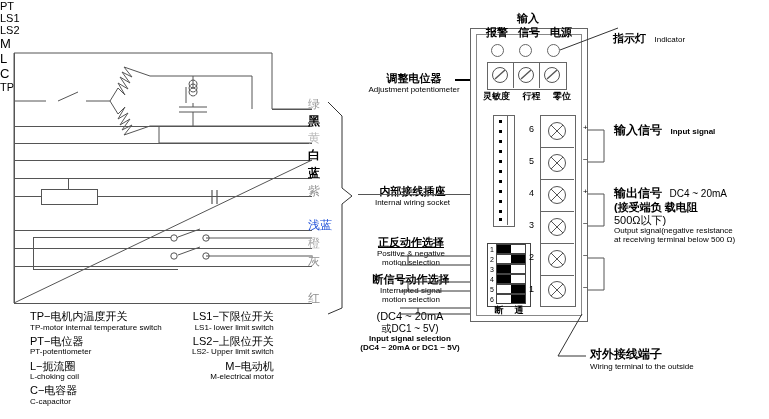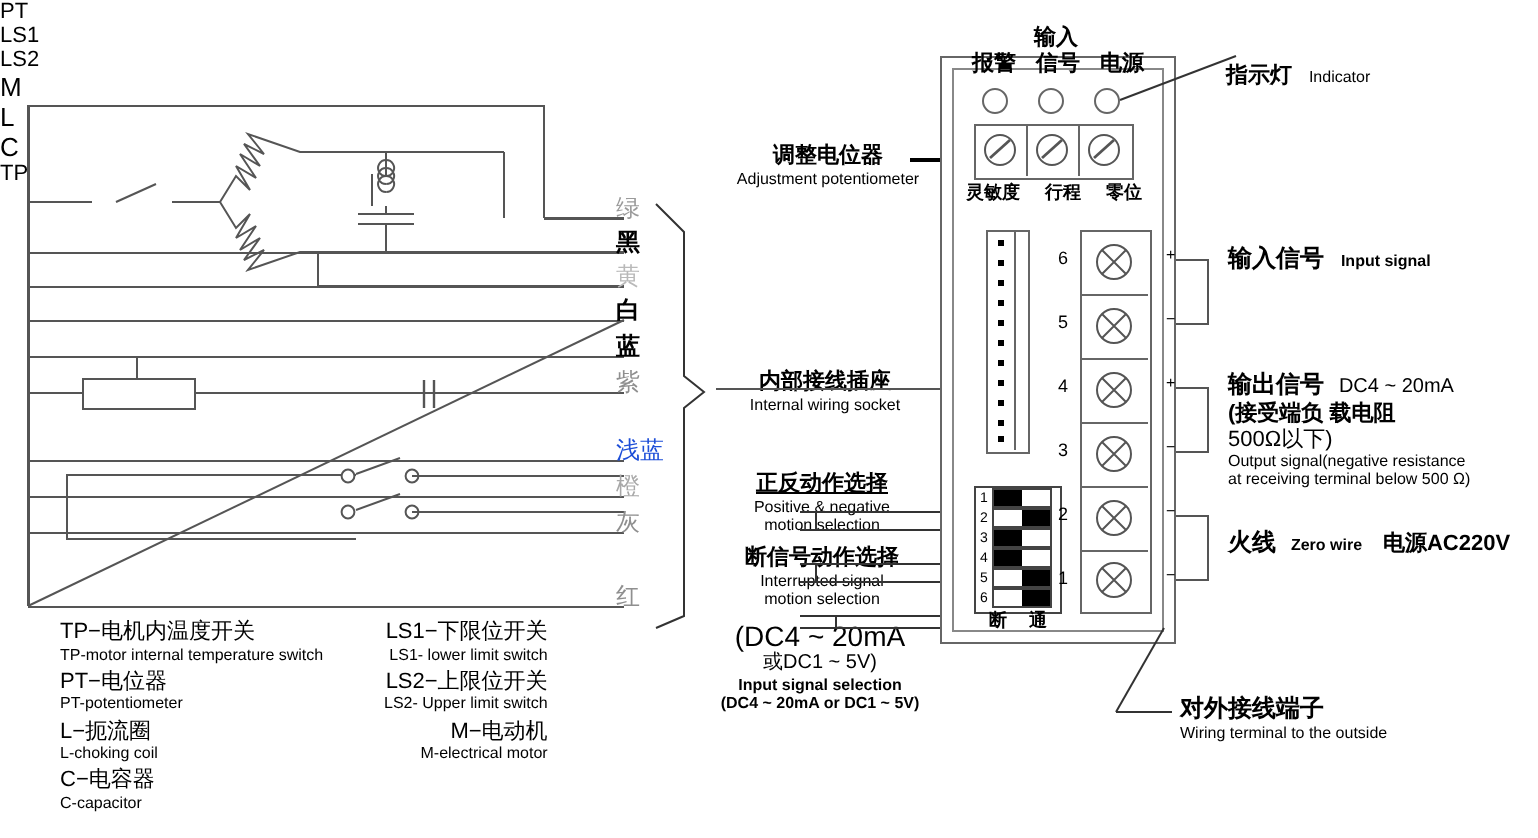--- a/index.html
+++ b/index.html
@@ -161,21 +161,21 @@
   <div class="en">motion selection</div>
 </div>
 
 <div class="abs ctr" style="left:352px;top:273px;width:118px;">
   <div class="cn" style="font-weight:bold;">断信号动作选择</div>
   <div class="en">Interrupted signal</div>
   <div class="en">motion selection</div>
 </div>
 
 <div class="abs ctr" style="left:348px;top:310px;width:124px;">
-  <div class="cn" style="font-size:14px;">(DC4 ~ 20mA</div>
+  <div class="cn" style="font-size:11px;">(DC4 ~ 20mA</div>
   <div class="cn" style="font-size:10px;">或DC1 ~ 5V)</div>
   <div class="enb">Input signal selection</div>
   <div class="enb">(DC4 ~ 20mA or DC1 ~ 5V)</div>
 </div>
 
 <svg style="left:400px;top:248px;width:90px;height:66px;">
   <g stroke="#333" stroke-width="1" fill="none">
     <path d="M0,8 L86,8"></path>
     <path d="M0,17 L86,17"></path>
     <path d="M0,34 L86,34"></path>
@@ -365,25 +365,20 @@
     <span class="cnb" style="font-size:12px;">输出信号</span>
     <span class="cn" style="font-size:10px;margin-left:3px;">DC4 ~ 20mA</span>
   </div>
   <div class="cn" style="font-size:11px;font-weight:bold;">(接受端负 载电阻</div>
   <div class="cn" style="font-size:11px;">500Ω以下)</div>
   <div class="en">Output signal(negative resistance</div>
   <div class="en">at receiving terminal below 500 Ω)</div>
 </div>
 
 <div class="abs" style="left:614px;top:262px;">
-  <div>
-    <span class="cnb" style="font-size:12px;">火线</span>
-    <span class="enb" style="margin-left:3px;">Zero wire</span>
-    <span class="cnb" style="font-size:11px;margin-left:6px;">电源AC220V</span>
-  </div>
 </div>
 
 <svg style="left:556px;top:300px;width:60px;height:60px;">
   <g stroke="#333" stroke-width="1" fill="none">
     <path d="M2,56 L26,14"></path>
     <path d="M2,56 L30,56"></path>
   </g>
 </svg>
 <div class="abs" style="left:590px;top:348px;">
   <div class="cnb" style="font-size:12px;">对外接线端子</div>

